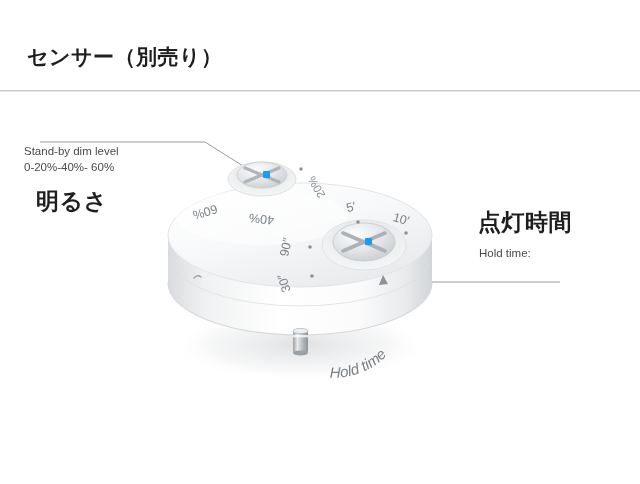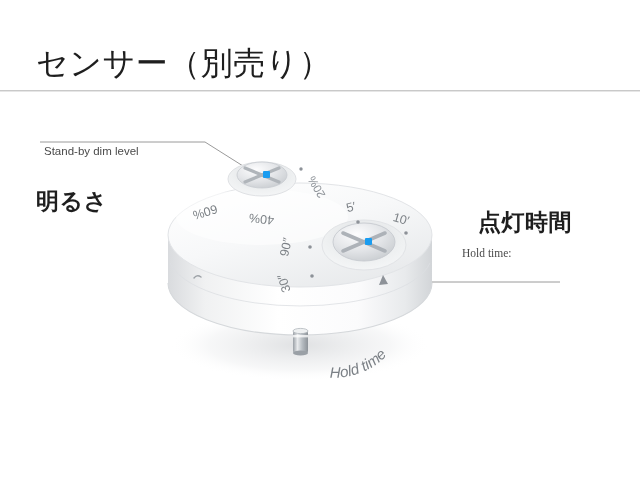--- a/index.html
+++ b/index.html
@@ -12,24 +12,24 @@
     height: 484px;
     position: relative;
     overflow: hidden;
     font-family: "Liberation Sans", sans-serif;
     -webkit-font-smoothing: antialiased;
   }
 
   
   #page-title {
     position: absolute;
-    left: 36px;
+    left: 27px;
     top: 44px;
-    font-size: 32px;
-    font-weight: normal;
+    font-size: 21px;
+    font-weight: bold;
     color: #1e1e1e;
     letter-spacing: 0.5px;
     white-space: nowrap;
     line-height: 1.2;
   }
   #header-divider {
     position: absolute;
     left: 0;
     top: 90px;
     width: 640px;
@@ -47,24 +47,24 @@
   }
   .callout-heading {
     position: absolute;
     font-size: 23px;
     font-weight: bold;
     color: #1e1e1e;
     white-space: nowrap;
     letter-spacing: 0.5px;
   }
 
-  #dim-callout-text   { left: 44px;  top: 144px; }
+  #dim-callout-text   { left: 24px;  top: 144px; }
   #dim-callout-title  { left: 36px;  top: 186px; font-family: Liberation Serif, serif; }
   #hold-callout-title { left: 478px; top: 207px; font-family: Liberation Mono, monospace; }
-  #hold-callout-text  { left: 462px; top: 246px; font-family: Liberation Serif, serif; }
+  #hold-callout-text  { left: 479px; top: 246px; }
 
   
   .leader-svg {
     position: absolute;
     left: 0;
     top: 0;
     width: 640px;
     height: 484px;
     pointer-events: none;
   }
@@ -103,20 +103,21 @@
   }
 </style>
 </head>
 <body>
 
 <div id="page-title">センサー（別売り）</div>
 <div id="header-divider"></div>
 
 <div class="callout-sub" id="dim-callout-text">
   <div>Stand-by dim level</div>
+  <div>0-20%-40%- 60%</div>
 </div>
 <div class="callout-heading" id="dim-callout-title">明るさ</div>
 
 <div class="callout-heading" id="hold-callout-title">点灯時間</div>
 <div class="callout-sub" id="hold-callout-text">
   <div>Hold time:</div>
 </div>
 
 <svg class="leader-svg" viewBox="0 0 640 484">
   <polyline points="40,142 205,142 262,178" fill="none" stroke="#9a9a9a" stroke-width="1"></polyline>

